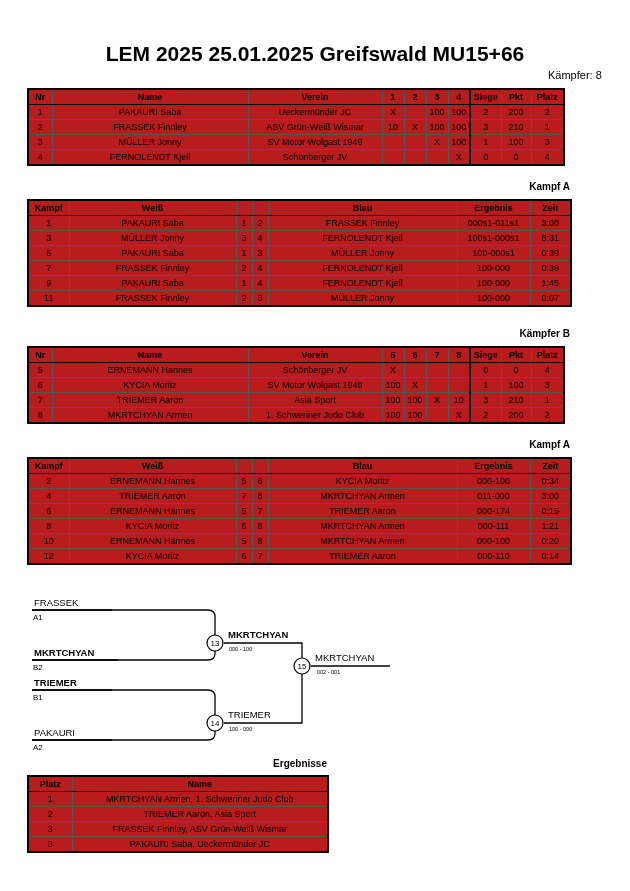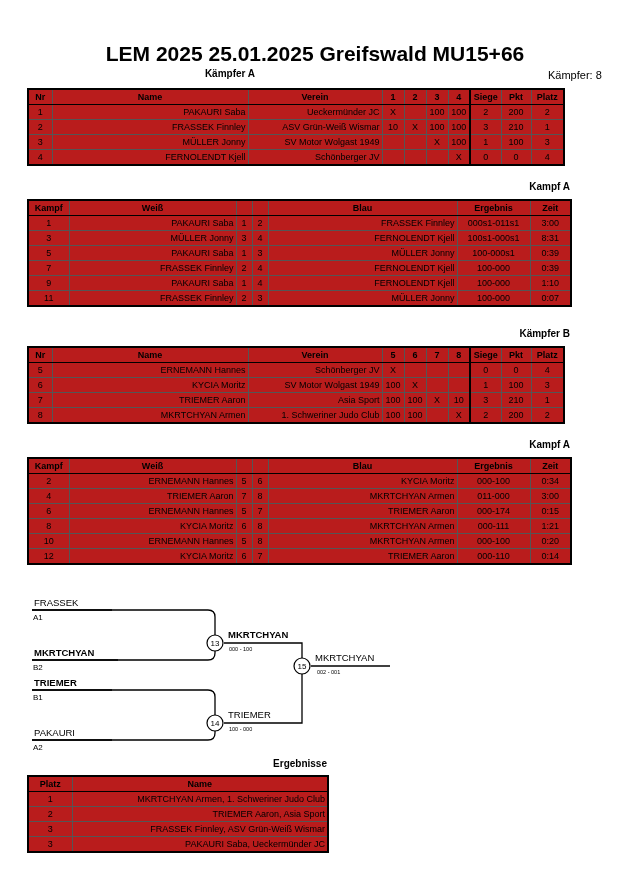--- a/index.html
+++ b/index.html
@@ -50,21 +50,21 @@
     white-space:nowrap;
     font-weight:normal;
     vertical-align:middle;
   }
   table.framed thead th{
     font-weight:bold;
     text-align:center;
     border-bottom:1px solid #000;
   }
   .c{text-align:center;}
-  .l{text-align:right;padding-left:4px;}
+  .l{text-align:center;padding-left:4px;}
   .b{font-weight:bold;}
   .thick-l{border-left:2px solid #000 !important;}
 
   
   .pool{position:absolute;left:27px;width:506px;}
   .pool col.nr{width:24px;}
   .pool col.nm{width:196px;}
   .pool col.vr{width:134px;}
   .pool col.sc{width:22px;}
   .pool col.sg{width:31px;}
@@ -94,21 +94,20 @@
   .bk-seed{font-family:"Liberation Sans",sans-serif;font-size:8px;fill:#000;}
   .bk-score{font-family:"Liberation Sans",sans-serif;font-size:5.5px;fill:#000;}
   .bk-num{font-family:"Liberation Sans",sans-serif;font-size:8px;fill:#000;text-anchor:middle;}
 </style>
 </head>
 <body>
 
 <div class="page">
 
   <div class="title">LEM 2025  25.01.2025  Greifswald   MU15+66</div>
-  <div class="subtitle">Kämpfer A</div>
   <div class="fighters-count">Kämpfer: 8</div>
 
   <table class="framed pool" id="pool-a-table" style="top:88px;">
     <colgroup>
       <col class="nr">
         <col class="nm">
         <col class="vr">
       <col class="sc">
         <col class="sc">
         <col class="sc">
@@ -242,21 +241,21 @@
           <td class="c">100-000</td>
           <td class="c">0:39</td>
         </tr>
         <tr>
           <td class="c">9</td>
           <td class="l b">PAKAURI Saba</td>
           <td class="c">1</td>
           <td class="c">4</td>
           <td class="l">FERNOLENDT Kjell</td>
           <td class="c">100-000</td>
-          <td class="c">1:10</td>
+          <td class="c">1:45</td>
         </tr>
         <tr>
           <td class="c">11</td>
           <td class="l b">FRASSEK Finnley</td>
           <td class="c">2</td>
           <td class="c">3</td>
           <td class="l">MÜLLER Jonny</td>
           <td class="c">100-000</td>
           <td class="c">0:07</td>
         </tr>

